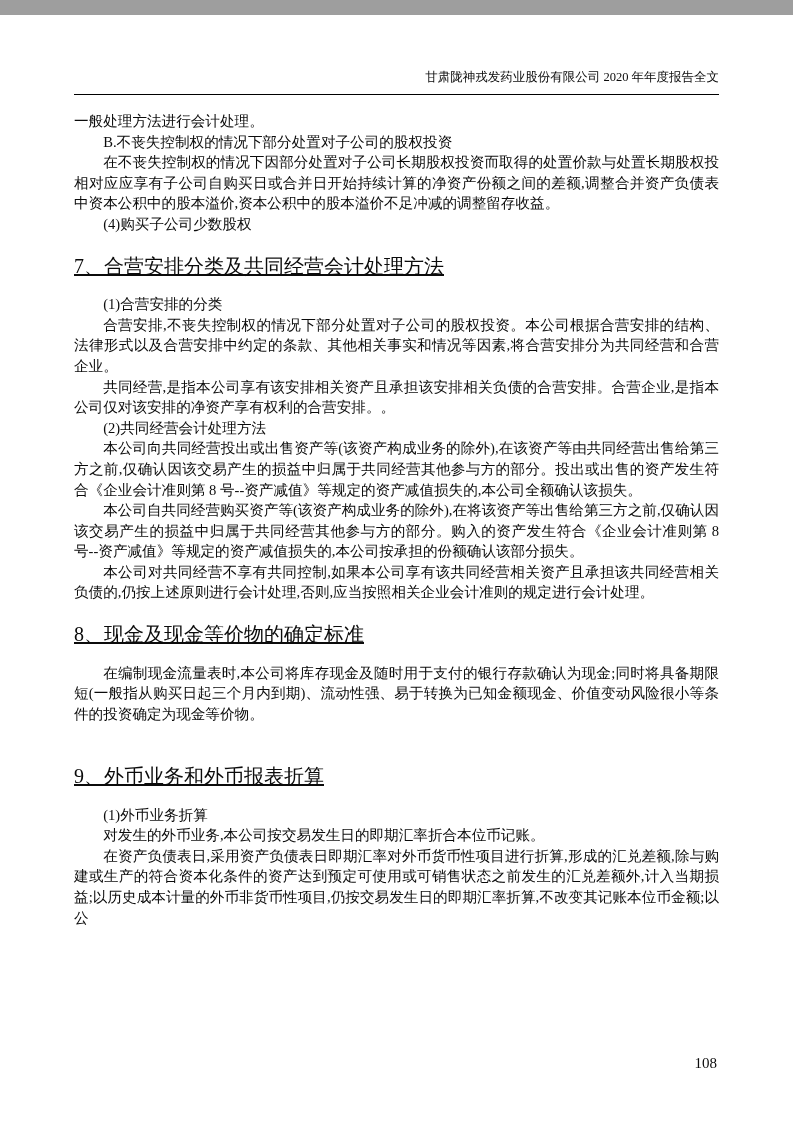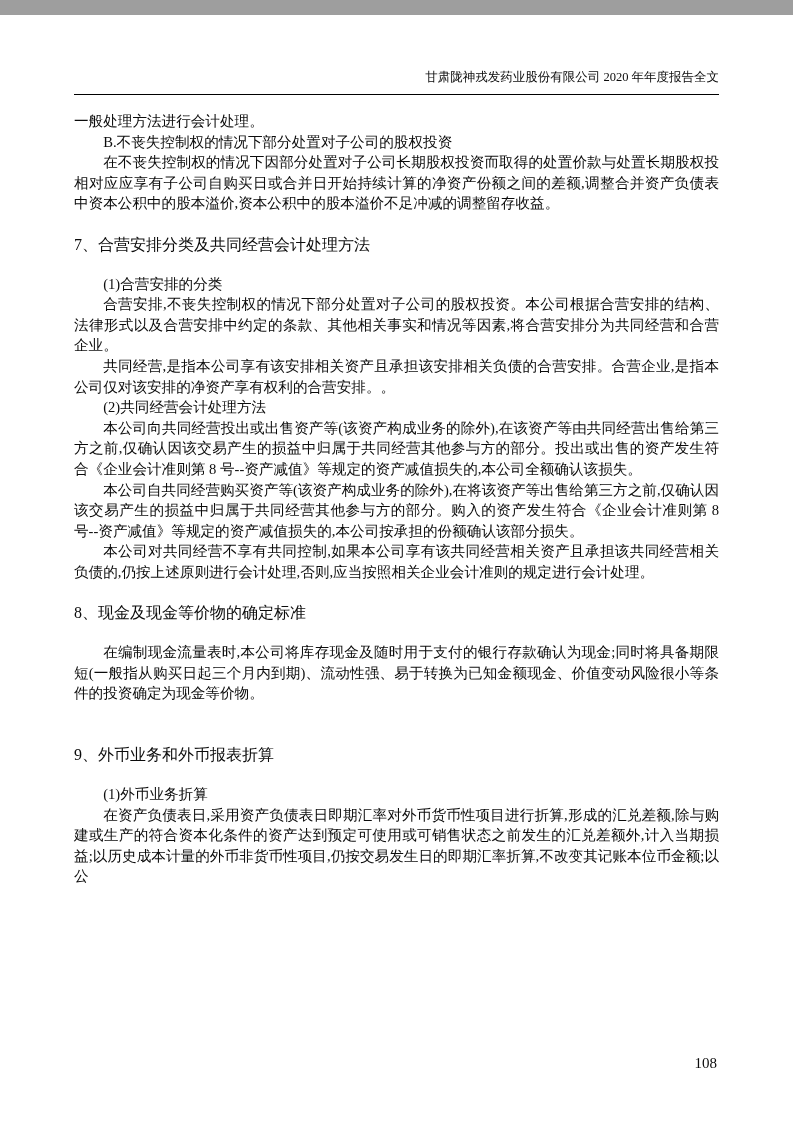--- a/index.html
+++ b/index.html
@@ -39,23 +39,24 @@
   .doc-body p, .doc-body h3 {
     margin: 0;
     padding: 0;
     font-weight: normal;
   }
   .blk-plain { text-indent: 0; }
   .blk-indent { text-indent: 2em; }
   .blk-para { text-indent: 2em; }
   .blk-heading {
     font-weight: bold;
-    font-size: 16px;
+    font-size: 20px;
     margin: 21px 0 18px 0 !important;
     text-align: left;
+    text-decoration: underline;
   }
   .blk-blank { height: 20.6px; }
   .page-footer {
     position: absolute;
     top: 1040px;
     right: 76px;
     font-size: 15px;
   }
 </style>
 </head>
@@ -63,30 +64,32 @@
 
 <div class="page">
   <div class="page-header">甘肃陇神戎发药业股份有限公司 2020 年年度报告全文</div>
   <hr class="header-divider">
 
   <div class="doc-body">
 
   <p class="blk-plain">一般处理方法进行会计处理。</p>
       <p class="blk-indent">B.不丧失控制权的情况下部分处置对子公司的股权投资</p>
       <p class="blk-para">在不丧失控制权的情况下因部分处置对子公司长期股权投资而取得的处置价款与处置长期股权投相对应应享有子公司自购买日或合并日开始持续计算的净资产份额之间的差额,调整合并资产负债表中资本公积中的股本溢价,资本公积中的股本溢价不足冲减的调整留存收益。</p>
+      <p class="blk-indent">(4)购买子公司少数股权</p>
       <h3 class="blk-heading">7、合营安排分类及共同经营会计处理方法</h3>
       <p class="blk-indent">(1)合营安排的分类</p>
       <p class="blk-para">合营安排,不丧失控制权的情况下部分处置对子公司的股权投资。本公司根据合营安排的结构、法律形式以及合营安排中约定的条款、其他相关事实和情况等因素,将合营安排分为共同经营和合营企业。</p>
       <p class="blk-para">共同经营,是指本公司享有该安排相关资产且承担该安排相关负债的合营安排。合营企业,是指本公司仅对该安排的净资产享有权利的合营安排。。</p>
       <p class="blk-indent">(2)共同经营会计处理方法</p>
       <p class="blk-para">本公司向共同经营投出或出售资产等(该资产构成业务的除外),在该资产等由共同经营出售给第三方之前,仅确认因该交易产生的损益中归属于共同经营其他参与方的部分。投出或出售的资产发生符合《企业会计准则第 8 号--资产减值》等规定的资产减值损失的,本公司全额确认该损失。</p>
       <p class="blk-para">本公司自共同经营购买资产等(该资产构成业务的除外),在将该资产等出售给第三方之前,仅确认因该交易产生的损益中归属于共同经营其他参与方的部分。购入的资产发生符合《企业会计准则第 8 号--资产减值》等规定的资产减值损失的,本公司按承担的份额确认该部分损失。</p>
       <p class="blk-para">本公司对共同经营不享有共同控制,如果本公司享有该共同经营相关资产且承担该共同经营相关负债的,仍按上述原则进行会计处理,否则,应当按照相关企业会计准则的规定进行会计处理。</p>
       <h3 class="blk-heading">8、现金及现金等价物的确定标准</h3>
       <p class="blk-para">在编制现金流量表时,本公司将库存现金及随时用于支付的银行存款确认为现金;同时将具备期限短(一般指从购买日起三个月内到期)、流动性强、易于转换为已知金额现金、价值变动风险很小等条件的投资确定为现金等价物。</p>
       <p class="blk-blank"></p>
       <h3 class="blk-heading">9、外币业务和外币报表折算</h3>
       <p class="blk-indent">(1)外币业务折算</p>
+      <p class="blk-para">对发生的外币业务,本公司按交易发生日的即期汇率折合本位币记账。</p>
       <p class="blk-para">在资产负债表日,采用资产负债表日即期汇率对外币货币性项目进行折算,形成的汇兑差额,除与购建或生产的符合资本化条件的资产达到预定可使用或可销售状态之前发生的汇兑差额外,计入当期损益;以历史成本计量的外币非货币性项目,仍按交易发生日的即期汇率折算,不改变其记账本位币金额;以公</p>
     </div>
 
   <div class="page-footer">108</div>
 </div>
 
 </body></html>

